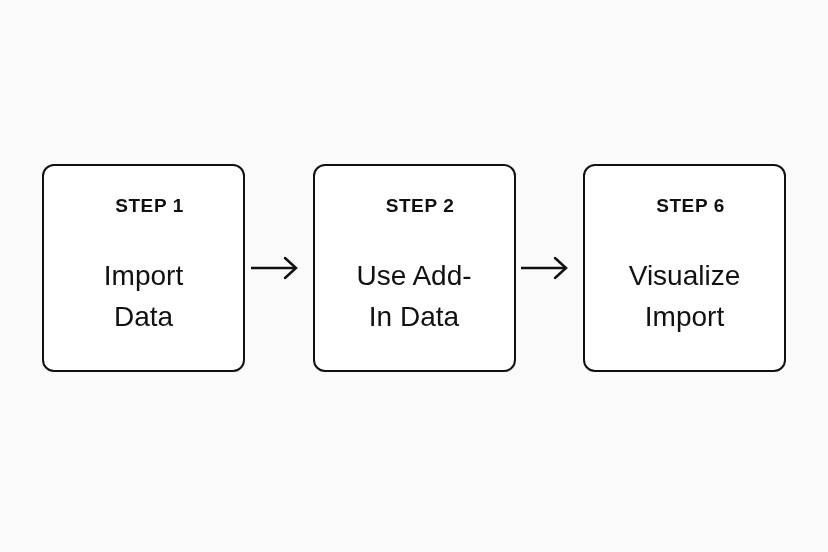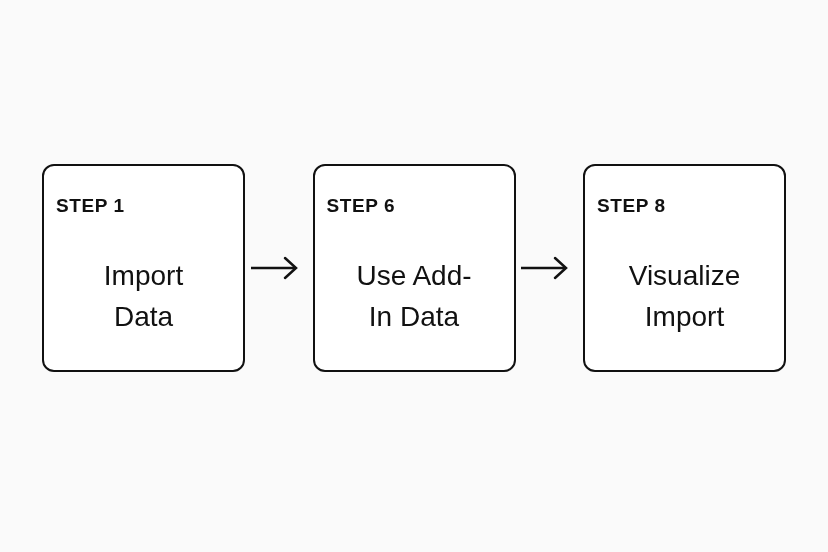--- a/index.html
+++ b/index.html
@@ -40,20 +40,21 @@
     flex-direction: column;
     align-items: center;
     position: relative;
     flex: 0 0 auto;
   }
   .step-label {
     position: absolute;
     top: 0;
     left: 0;
     right: 0;
+    text-align: center;
     margin-top: 30px;
     font-size: 19px;
     font-weight: bold;
     letter-spacing: 0.6px;
     color: #111111;
     line-height: 1;
     white-space: nowrap;
     margin-left: 12px;
   }
   .step-body {
@@ -97,32 +98,32 @@
     </div>
 
     <div class="arrow">
       <svg width="60" height="30" viewBox="0 0 60 30" xmlns="http://www.w3.org/2000/svg">
         <path d="M 2 15 L 46 15" fill="none" stroke="#111111" stroke-width="2.5" stroke-linecap="butt"></path>
         <path d="M 36 5 L 47 15 L 36 25" fill="none" stroke="#111111" stroke-width="2.5" stroke-linecap="round" stroke-linejoin="miter"></path>
       </svg>
     </div>
 
     <div class="step-box">
-      <div class="step-label">STEP 6</div>
+      <div class="step-label">STEP 2</div>
       <div class="step-body">Use Add-
 In Data</div>
     </div>
 
     <div class="arrow">
       <svg width="60" height="30" viewBox="0 0 60 30" xmlns="http://www.w3.org/2000/svg">
         <path d="M 2 15 L 46 15" fill="none" stroke="#111111" stroke-width="2.5" stroke-linecap="butt"></path>
         <path d="M 36 5 L 47 15 L 36 25" fill="none" stroke="#111111" stroke-width="2.5" stroke-linecap="round" stroke-linejoin="miter"></path>
       </svg>
     </div>
 
     <div class="step-box">
-      <div class="step-label">STEP 8</div>
+      <div class="step-label">STEP 6</div>
       <div class="step-body">Visualize
 Import</div>
     </div>
 
   </div>
 </div>
 
 </body></html>

